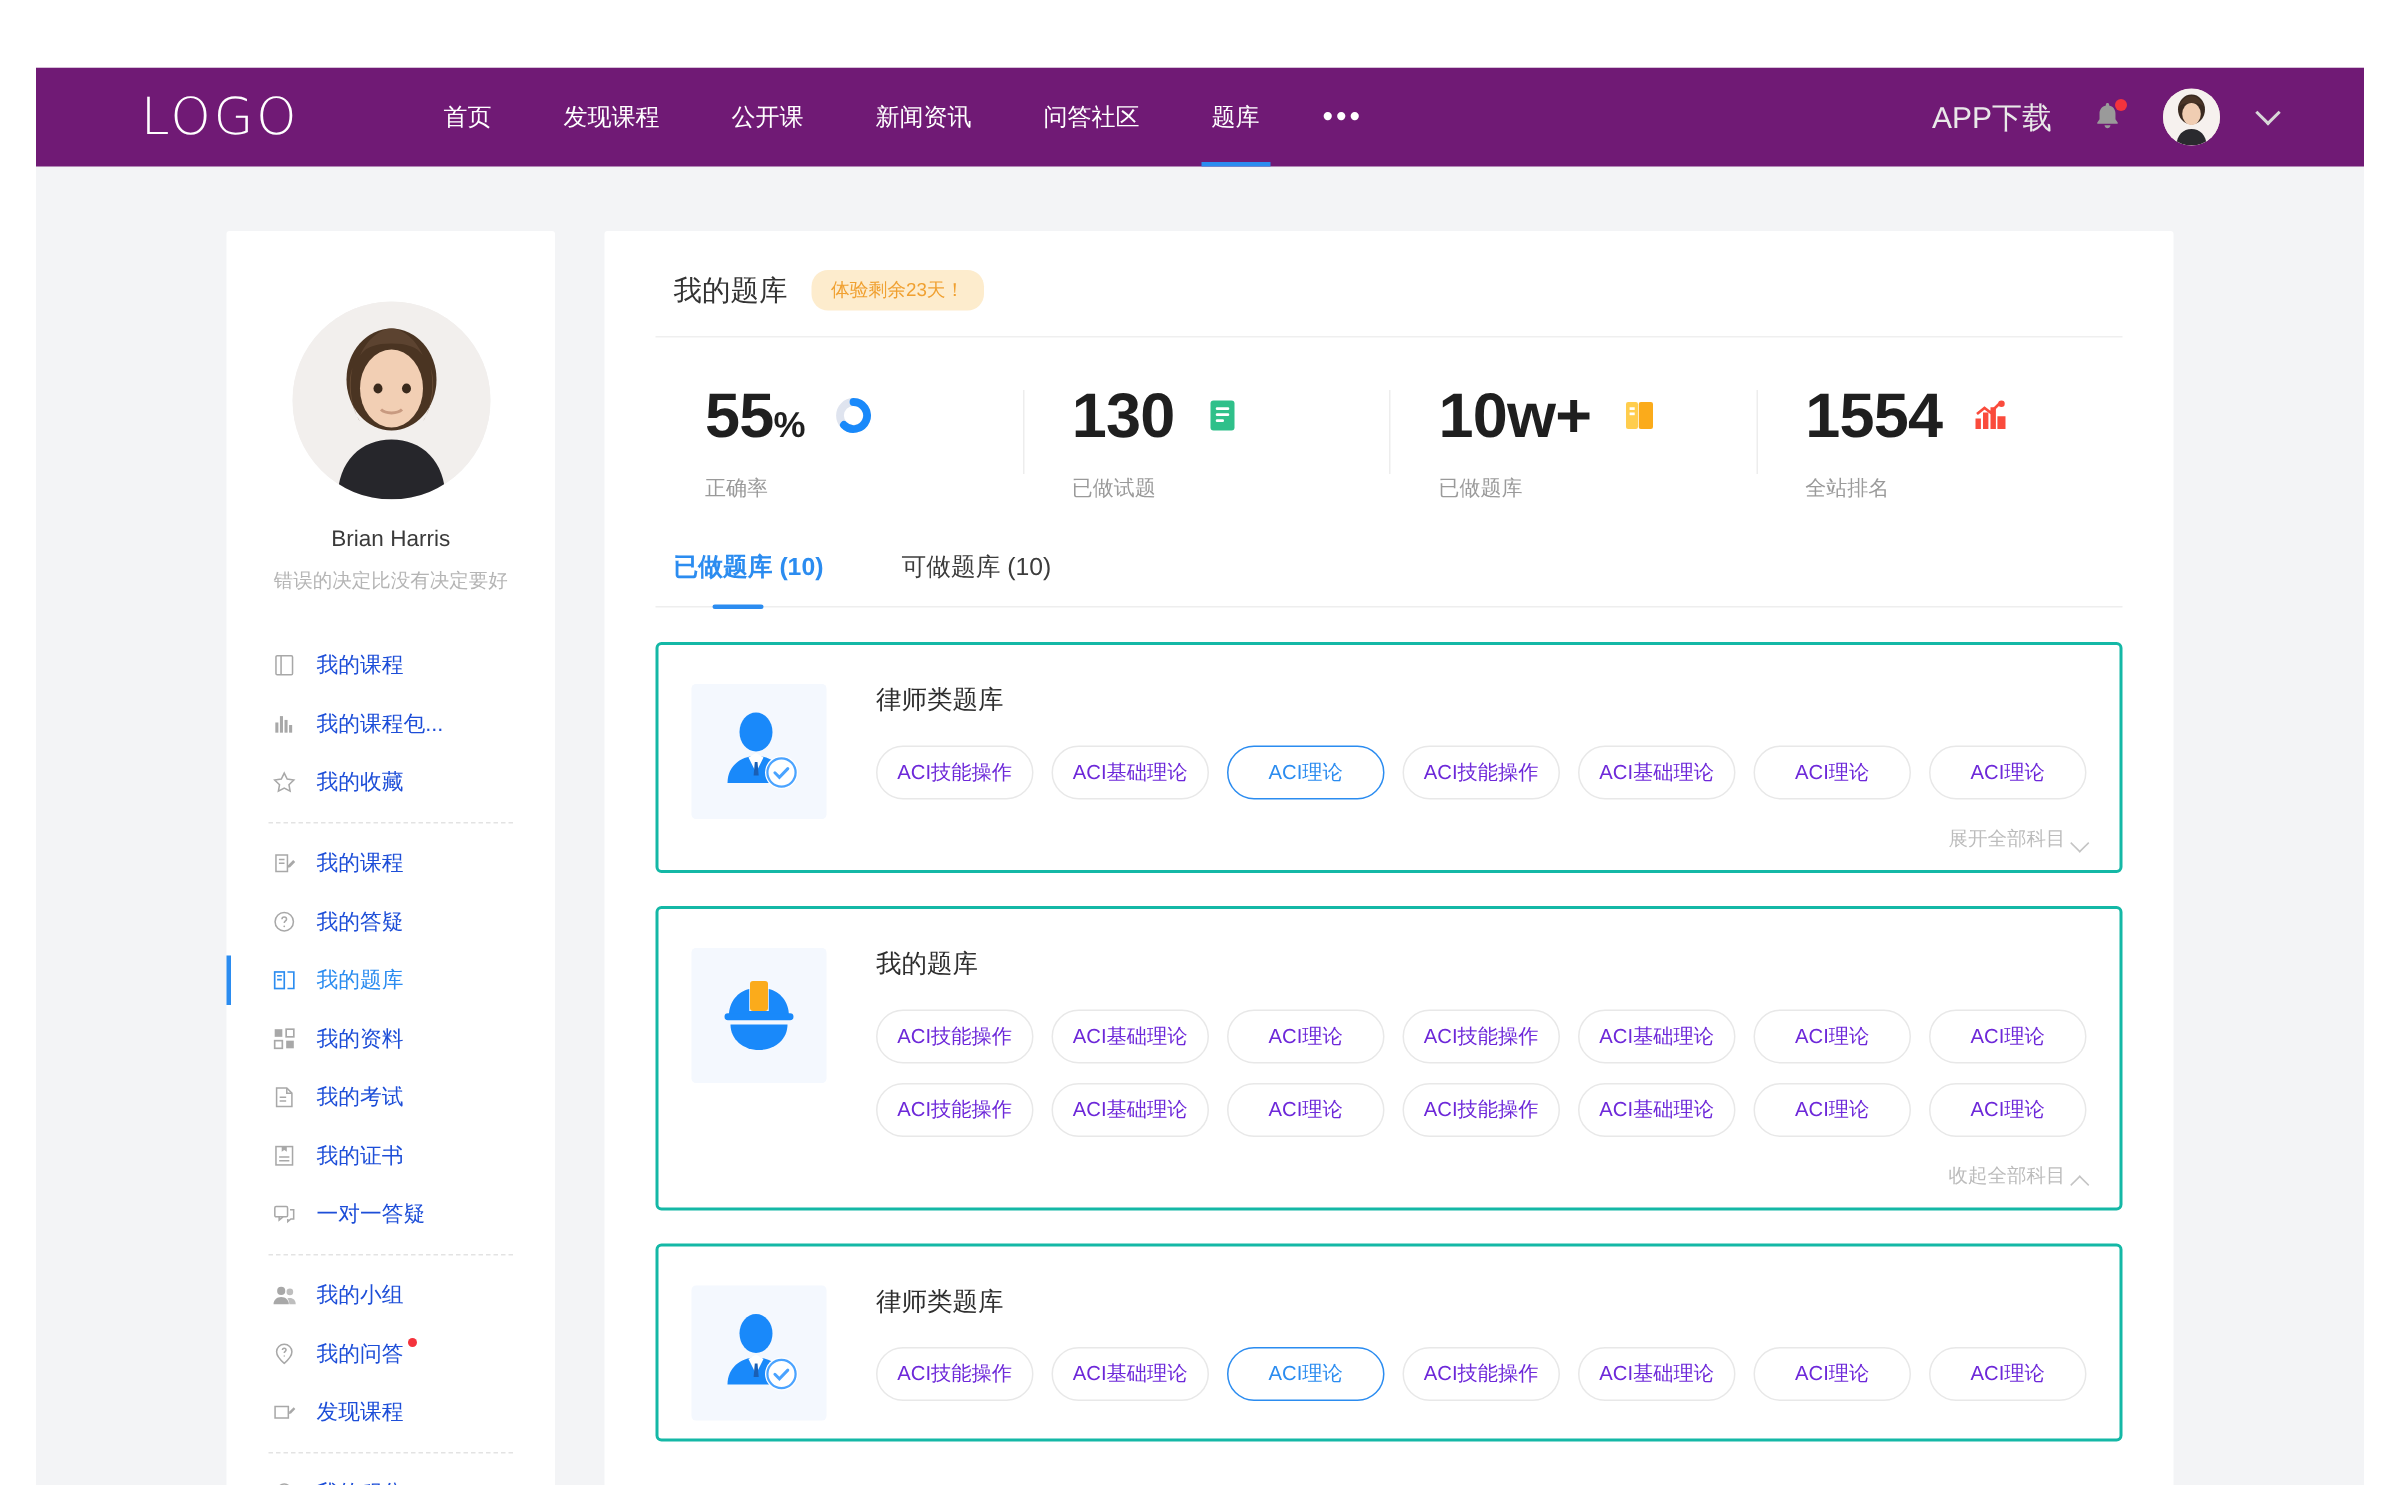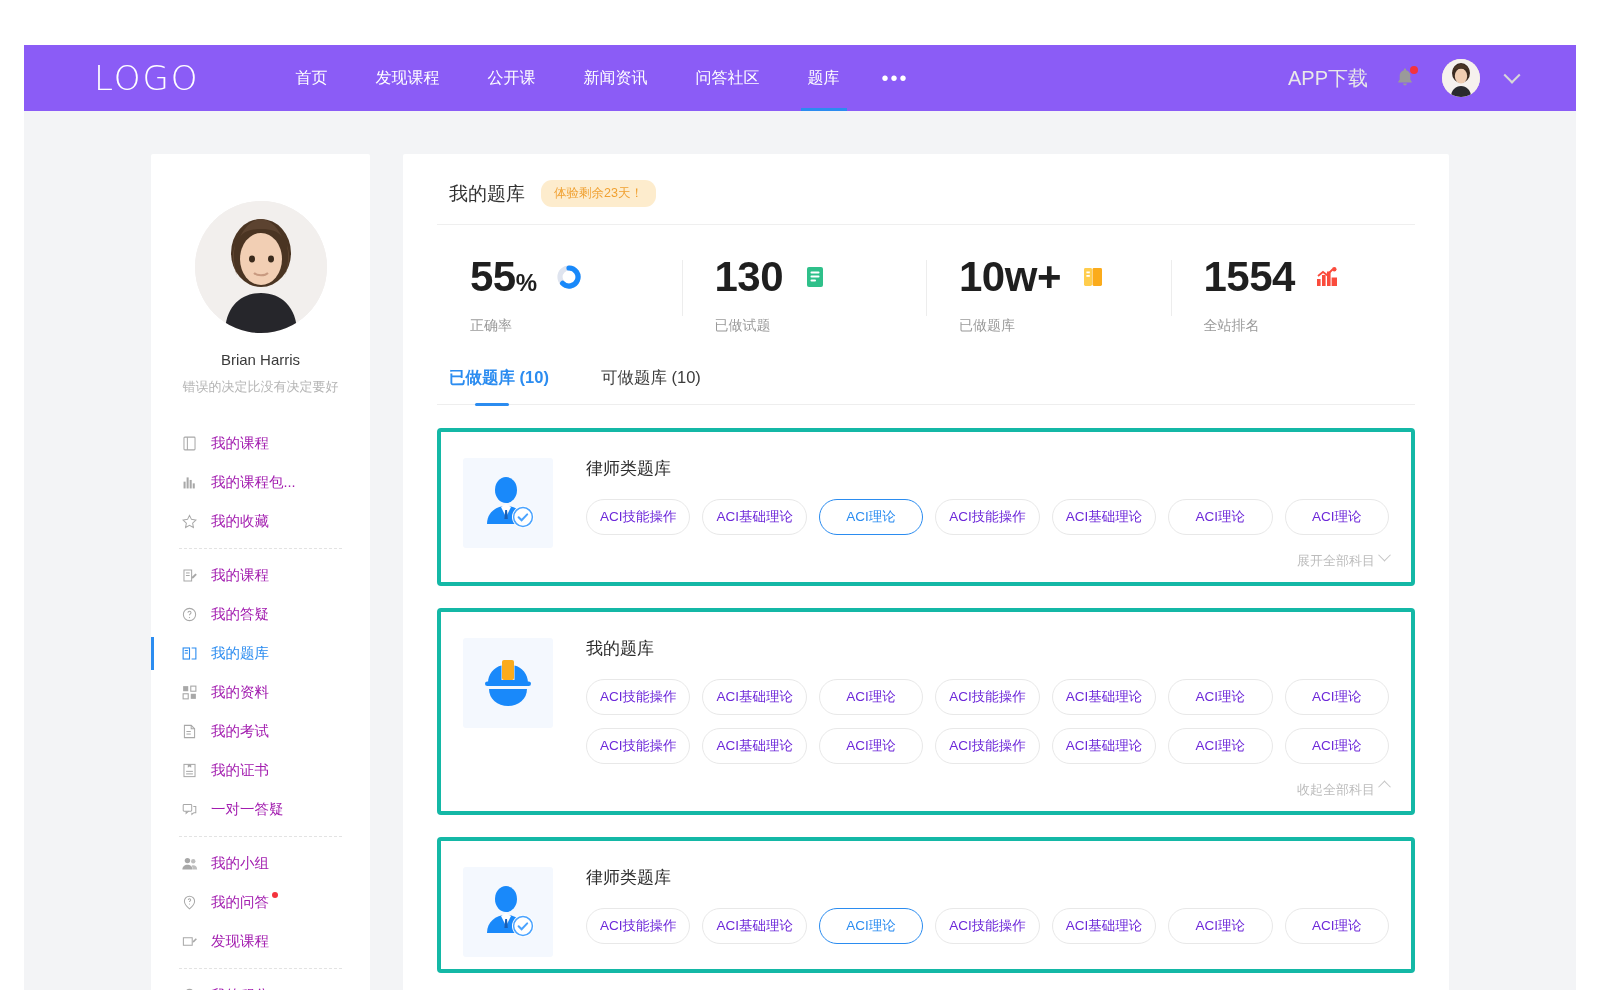--- a/index.html
+++ b/index.html
@@ -15,21 +15,21 @@
     left: 24px; top: 45px;
     width: 1552px; height: 945px;
     background: #f3f4f6;
     overflow: hidden;
   }
 
   
   .header {
     position: relative;
     height: 66px;
-    background: #8b5cf6;
+    background: #701a75;
     display: flex;
     align-items: center;
   }
   .logo {
     margin-left: 70px;
     color: #ffffff;
     font-size: 34px;
     letter-spacing: 2px;
     font-weight: 300;
     font-family: "DejaVu Sans", sans-serif;
@@ -135,21 +135,21 @@
   .profile-motto {
     font-size: 13px; color: #b5b5b5; line-height: 1.3;
   }
   .menu { margin-top: 28px; }
   .menu-item {
     position: relative;
     display: flex;
     align-items: center;
     height: 39px;
     padding-left: 60px;
-    color: #a21caf;
+    color: #1d4ed8;
     font-size: 14.5px;
     cursor: pointer;
   }
   .menu-item .mi-icon {
     position: absolute; left: 30px;
     width: 17px; height: 17px;
     display: flex; align-items: center; justify-content: center;
     color: #a8a8a8;
   }
   .menu-item.active { color: #2b8cf0; }
@@ -242,21 +242,21 @@
   .tab.active { color: #2b8cf0; font-weight: 700; }
   .tab.active::after {
     content: "";
     position: absolute; left: 26px; bottom: -2px;
     width: 34px; height: 3px; border-radius: 2px;
     background: #2b8cf0;
   }
 
   
   .qcard {
-    border: 4px solid #14b8a6;
+    border: 2px solid #14b8a6;
     border-radius: 4px;
     padding: 22px 22px 12px 22px;
     margin-bottom: 22px;
     display: flex;
     gap: 0;
   }
   .qcard-thumb {
     width: 90px; height: 90px;
     background: #f4f8fe;
     border-radius: 3px;
@@ -289,21 +289,21 @@
     flex: 1;
     margin-right: 12px;
   }
   .chip:last-child { margin-right: 0; }
   .chip.selected {
     border-color: #2b8cf0;
     color: #2b8cf0;
   }
   .qcard-foot {
     display: flex; justify-content: flex-end;
-    align-items: flex-start;
+    align-items: flex-end;
     gap: 5px;
     color: #bcbcbc;
     font-size: 13px;
     cursor: pointer;
     padding-top: 4px;
   }
   .chev { width: 9px; height: 9px; border-right: 1.4px solid #c4c4c4; border-bottom: 1.4px solid #c4c4c4; }
   .chev.down { transform: rotate(45deg) translate(-1px,-1px); }
   .chev.up { transform: rotate(-135deg) translate(-1px,-1px); }
 </style>

